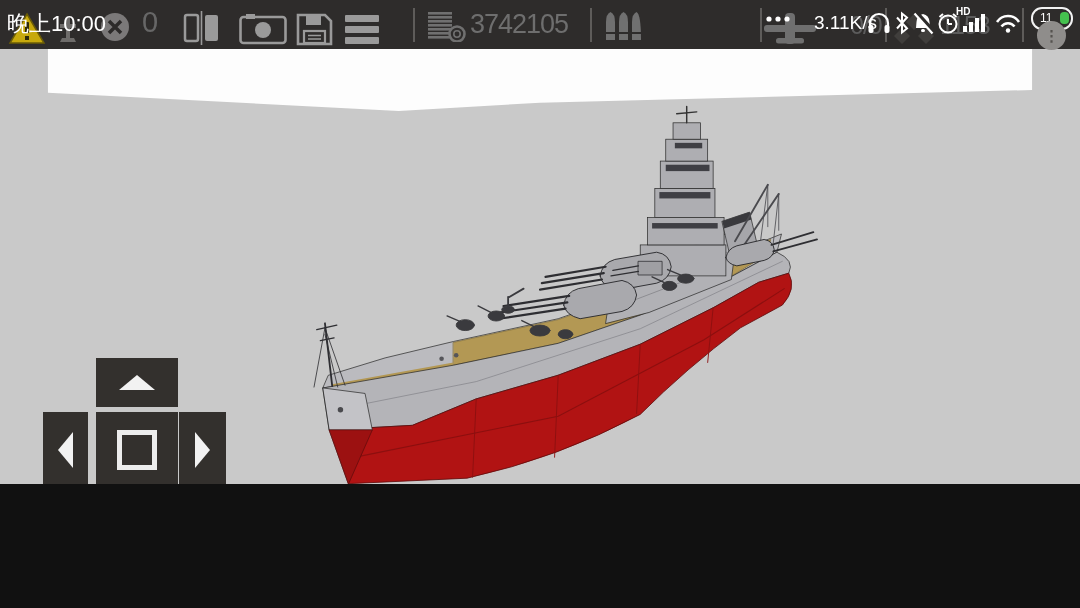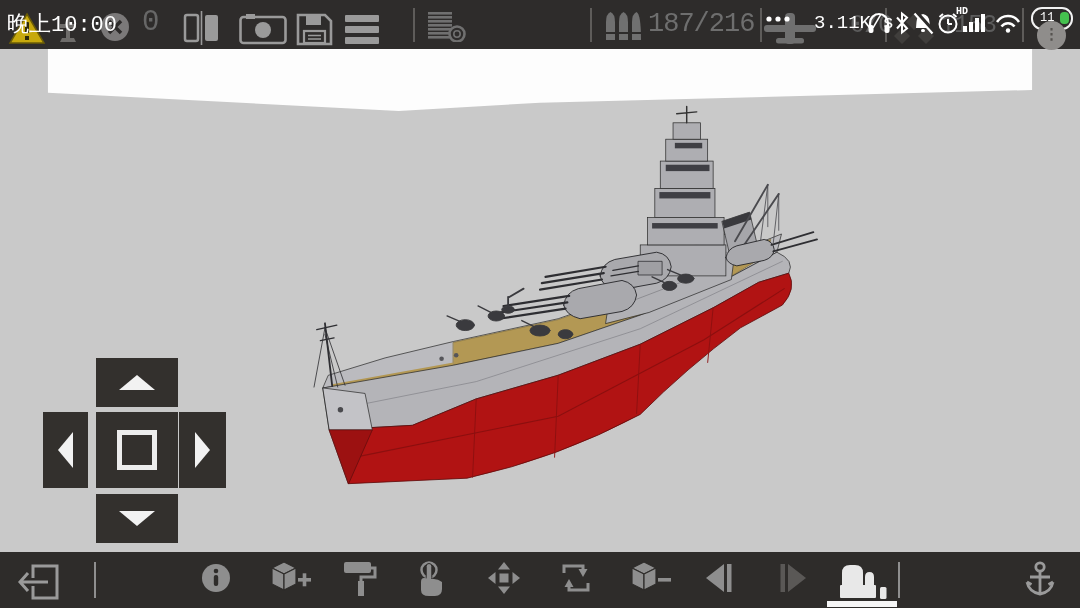--- a/index.html
+++ b/index.html
@@ -1,17 +1,17 @@
 <!DOCTYPE html>
 <html><head>
 <meta charset="utf-8">
 <style>
   html,body{margin:0;padding:0;background:#111;}
-  .stage{position:relative;width:1080px;height:608px;overflow:hidden;
-         font-family:Liberation Mono, monospace;background:#c9c9c9;}
+  .stage{position:relative;width:1080px;height:484px;overflow:hidden;
+         font-family:Liberation Sans, sans-serif;background:#c9c9c9;}
   
   .top-bar{position:absolute;left:0;top:0;width:1080px;height:49px;background:#2e2c2b;z-index:30;}
   .tb-abs{position:absolute;}
   .tb-divider{position:absolute;top:8px;width:2px;height:34px;background:#5e5c5a;}
   .time-text{position:absolute;left:7px;top:9px;color:#fff;font-size:22px;letter-spacing:0px;z-index:4;}
   .count-num{position:absolute;top:6px;color:#676767;font-size:29px;}
   .res-num{position:absolute;top:9px;color:#6e6e6e;font-size:27px;letter-spacing:-1px;}
   .dim-num{position:absolute;top:11px;color:#5c5c5c;font-size:25px;letter-spacing:-1px;z-index:1;}
   .and-txt{position:absolute;top:12px;color:#fff;font-size:19px;z-index:5;}
   .hd-lbl{position:absolute;left:956px;top:6px;color:#fff;font-size:10px;font-weight:bold;z-index:5;}
@@ -190,35 +190,35 @@
           <rect x="2" y="6" width="24" height="2.6"></rect>
           <rect x="2" y="10" width="24" height="2.6"></rect>
           <rect x="2" y="14" width="24" height="2.6"></rect>
           <rect x="2" y="18" width="24" height="2.6"></rect>
           <rect x="2" y="22" width="24" height="2.6"></rect>
           <rect x="2" y="26" width="24" height="2.6"></rect>
         </g>
       <circle cx="31" cy="24" r="7.5" fill="#2e2c2b" stroke="#707070" stroke-width="2.6"></circle>
       <circle cx="31" cy="24" r="3.2" fill="none" stroke="#707070" stroke-width="1.6"></circle>
     </svg>
+    <div class="res-num" style="left:470px;">3742105</div>
     <div class="tb-divider" style="left:590px;"></div>
 
     <svg class="tb-abs" style="left:604px;top:10px;" width="40" height="32">
       <g fill="#707070">
           <path d="M2,12 Q2,4 6.5,2 Q11,4 11,12 V30 H2 Z"></path>
           <path d="M15,12 Q15,4 19.5,2 Q24,4 24,12 V30 H15 Z"></path>
           <path d="M28,12 Q28,4 32.5,2 Q37,4 37,30 V30 H28 Z"></path>
         </g>
       <g fill="#2e2c2b">
           <rect x="2" y="22" width="9" height="2"></rect>
           <rect x="15" y="22" width="9" height="2"></rect>
           <rect x="28" y="22" width="9" height="2"></rect>
         </g>
     </svg>
-    <div class="res-num" style="left:648px;">187/216</div>
     <div class="tb-divider" style="left:760px;"></div>
 
     <svg class="tb-abs" style="left:762px;top:12px;" width="56" height="34" fill="#6f6f6f">
       <rect x="2" y="13" width="52" height="7" rx="3"></rect>
         <rect x="23" y="1" width="10" height="31" rx="4"></rect>
         <rect x="14" y="26" width="28" height="5.5" rx="2.5"></rect>
     </svg>
     <div class="dim-num" style="left:814px;margin-left:36px;">0/0</div>
     <div class="tb-divider" style="left:885px;"></div>
 

